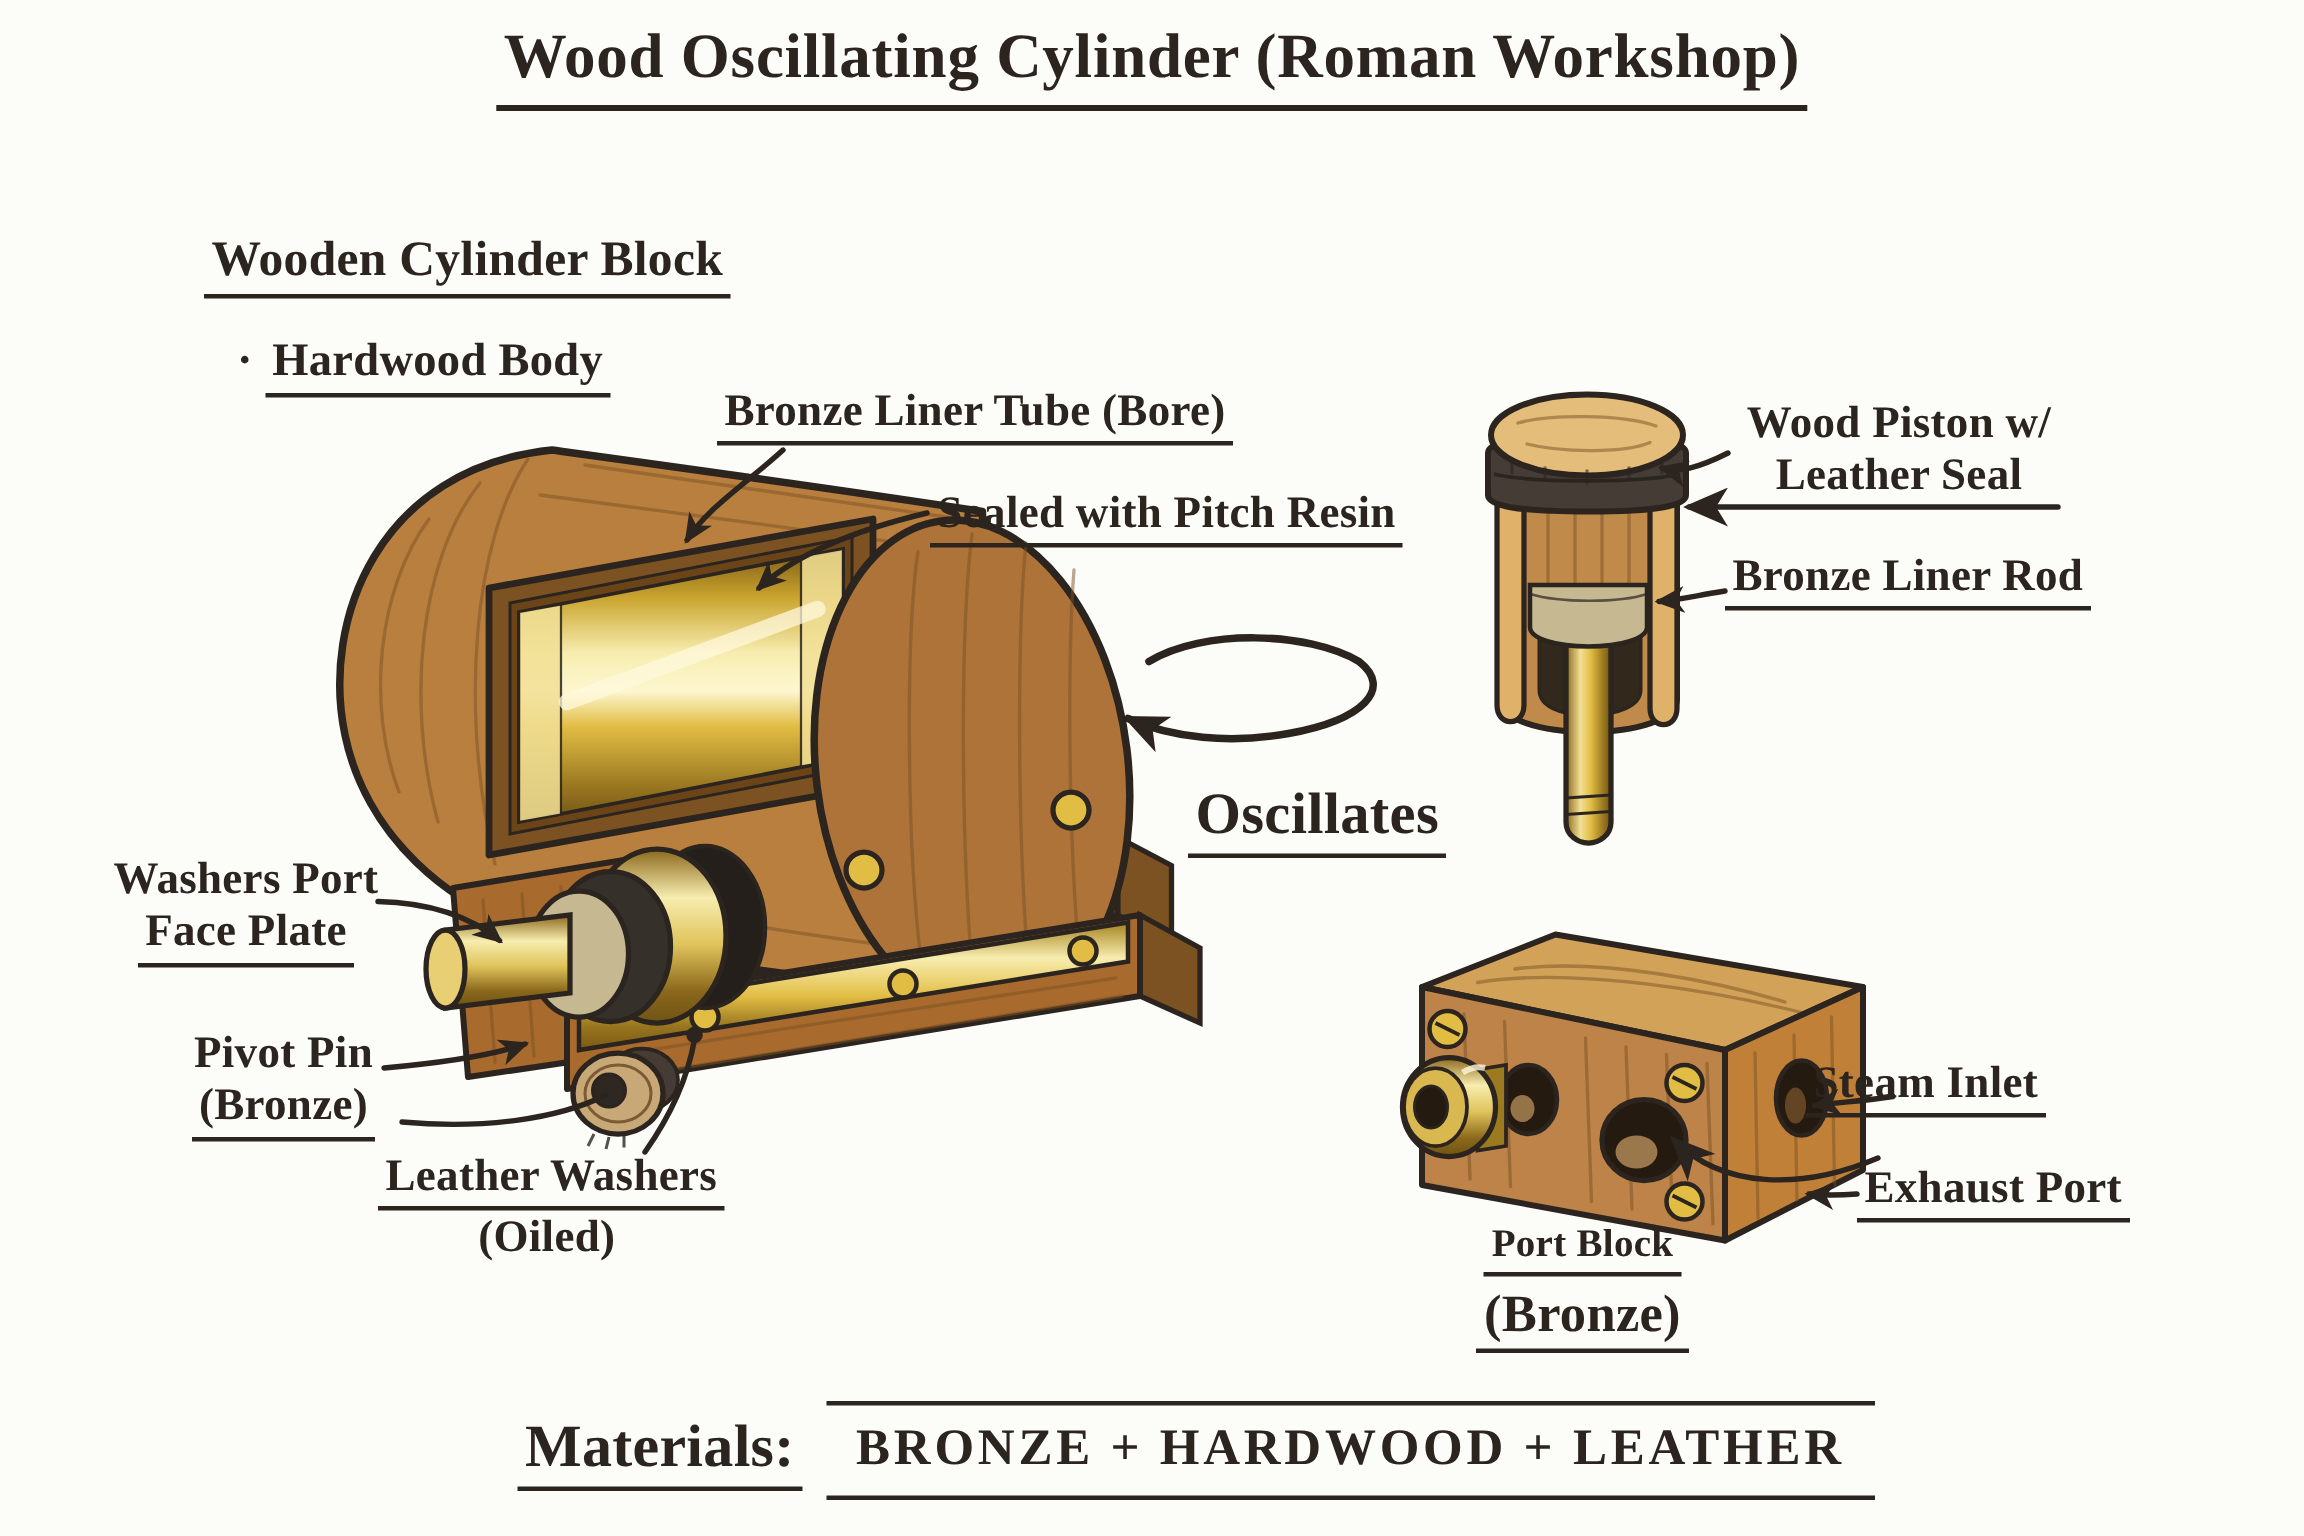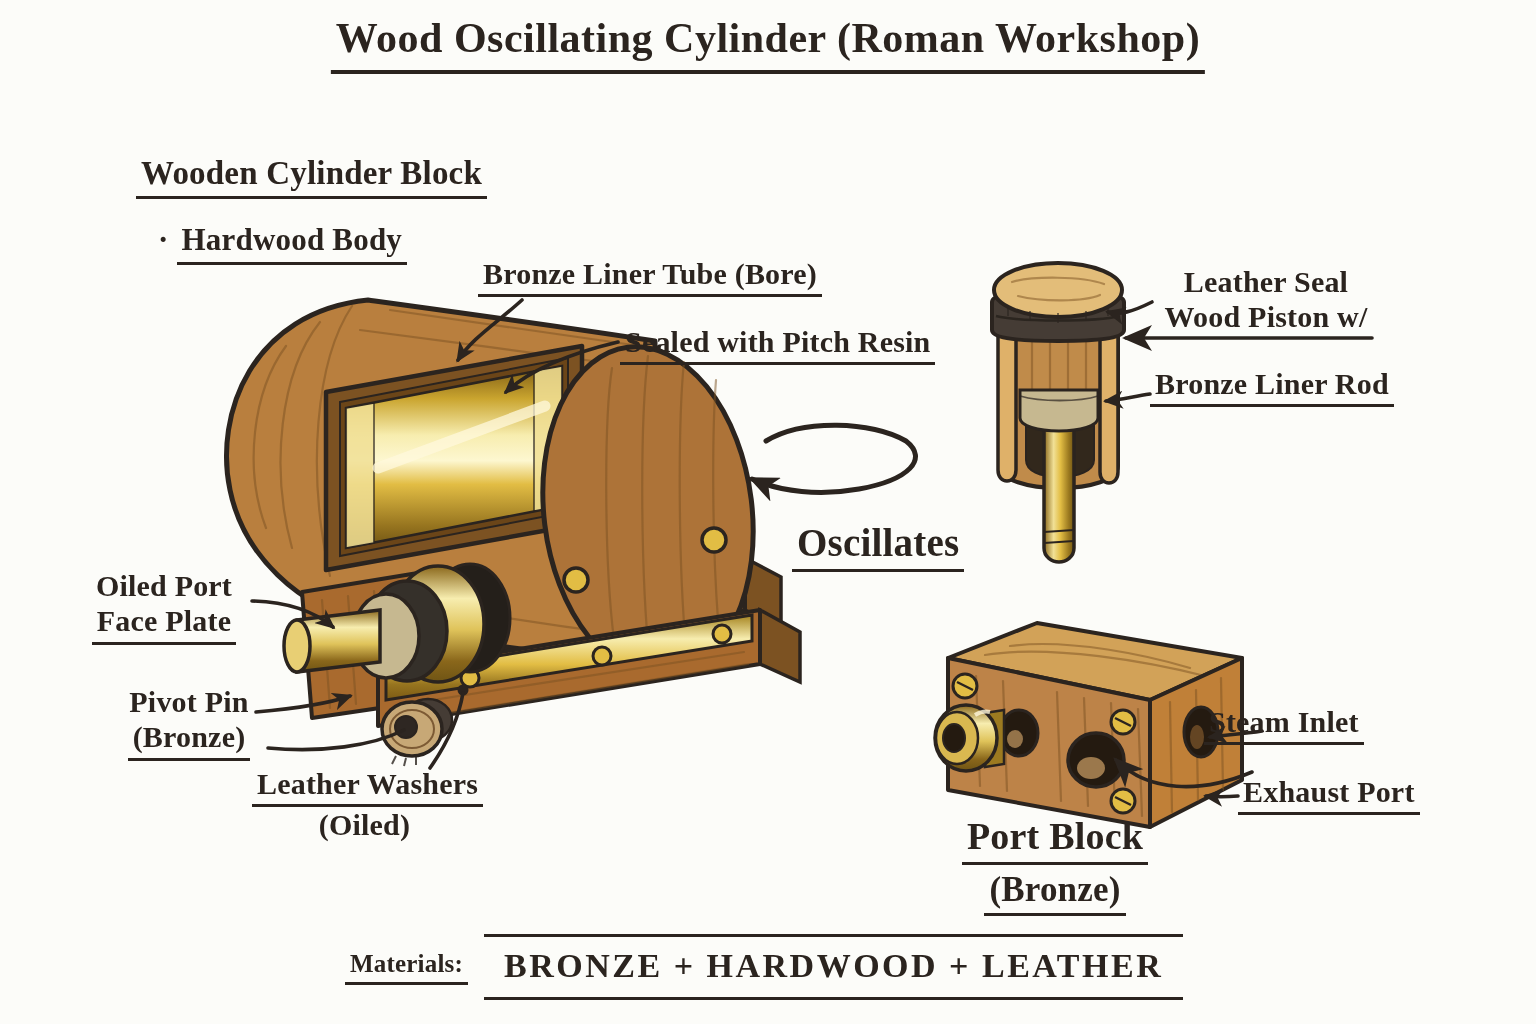--- a/index.html
+++ b/index.html
@@ -14,24 +14,24 @@
   .art{position:absolute;left:0;top:0;width:1536px;height:1024px;}
   .lbl{position:absolute;font-weight:700;white-space:nowrap;letter-spacing:.2px;line-height:1.18;}
   .u{display:inline-block;border-bottom:3.5px solid var(--ink);padding:0 5px 3px;}
   .stack{text-align:center;}
   .line{display:block;}
   .title{font-size:42px;letter-spacing:.5px;}
   .title .u{border-bottom-width:4px;padding-bottom:6px;}
   .h1{font-size:33px;}
   .call{font-size:30px;}
   .osc{font-size:39px;}
-  .pb1{font-size:38px;}
+  .pb1{font-size:26px;}
   .pb2{font-size:35px;}
   .materials{display:flex;align-items:center;gap:16px;}
-  .mat-label{font-size:25px;}
+  .mat-label{font-size:40px;}
   .mat-value{display:inline-block;font-size:34px;letter-spacing:2.5px;
              border-top:3.5px solid var(--ink);border-bottom:3.5px solid var(--ink);
              padding:9px 20px 11px;}
   .bullet{margin-right:8px;}
   
   .s-ink{stroke:var(--ink);}
   .f-ink{fill:var(--ink);}
   .f-none{fill:none;}
   .f-wood{fill:var(--wood-mid);}
   .f-woodd{fill:var(--wood-dark);}
@@ -265,34 +265,34 @@
   <div class="lbl call" style="left:478px;top:256px;">
     <span class="u">Bronze Liner Tube (Bore)</span>
   </div>
 
   <div class="lbl call" style="left:620px;top:324px;">
     <span class="u">Sealed with Pitch Resin</span>
   </div>
 
 
   <div class="lbl call stack" style="left:1146px;top:264px;width:240px;">
+    <span class="line">Wood Piston w/</span>
     <span class="line">Leather Seal</span>
-    <span class="line">Wood Piston w/</span>
   </div>
 
   <div class="lbl call" style="left:1150px;top:366px;">
     <span class="u">Bronze Liner Rod</span>
   </div>
 
   <div class="lbl osc" style="left:792px;top:520px;">
     <span class="u">Oscillates</span>
   </div>
 
   <div class="lbl call stack" style="left:66px;top:568px;width:196px;">
-    <span class="line">Oiled Port</span>
+    <span class="line">Washers Port</span>
     <span class="line"><span class="u">Face Plate</span></span>
   </div>
 
   <div class="lbl call stack" style="left:104px;top:684px;width:170px;">
     <span class="line">Pivot Pin</span>
     <span class="line"><span class="u">(Bronze)</span></span>
   </div>
 
   <div class="lbl call stack" style="left:252px;top:766px;width:225px;">
     <span class="line"><span class="u">Leather Washers</span></span>

